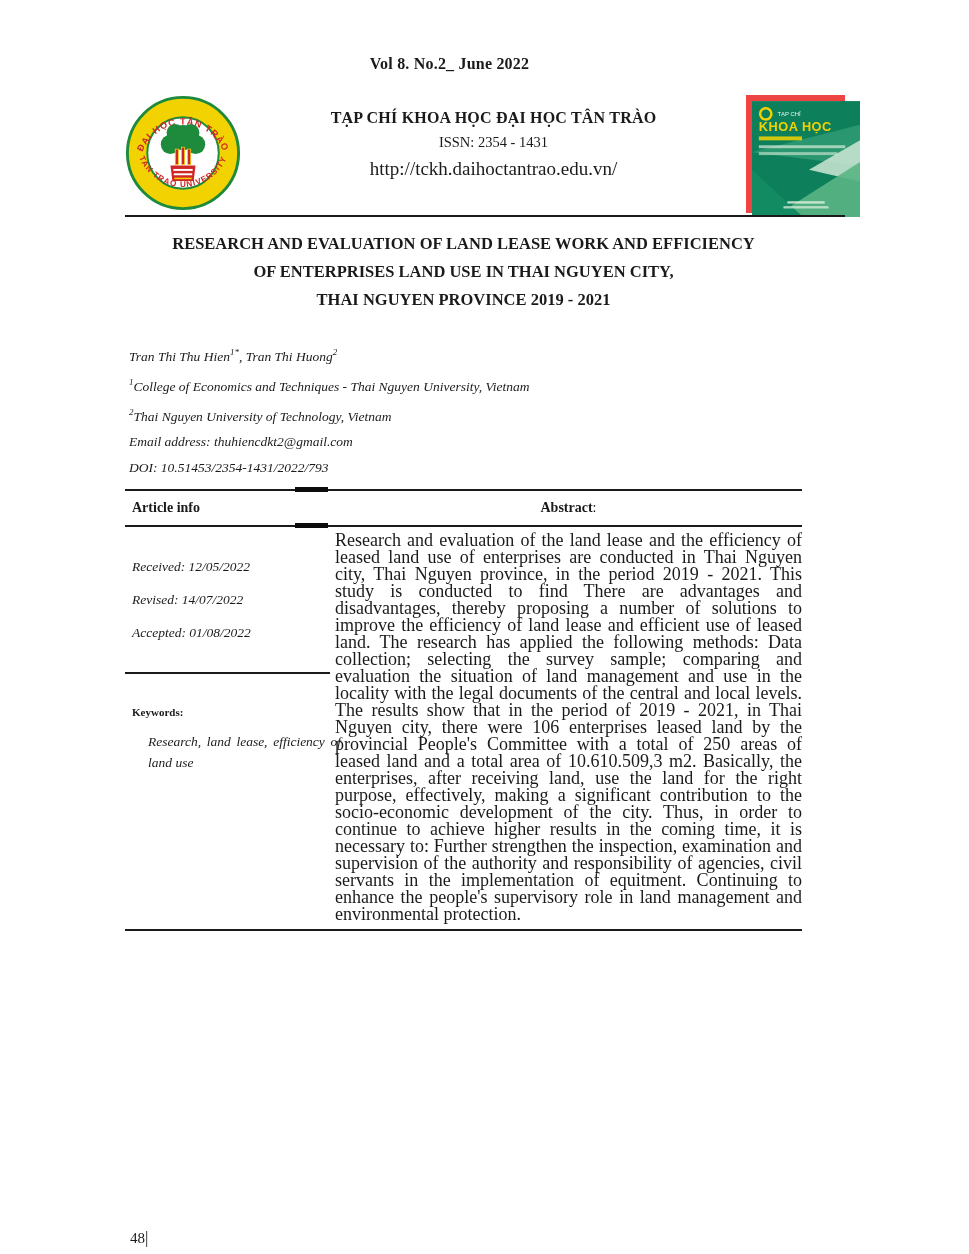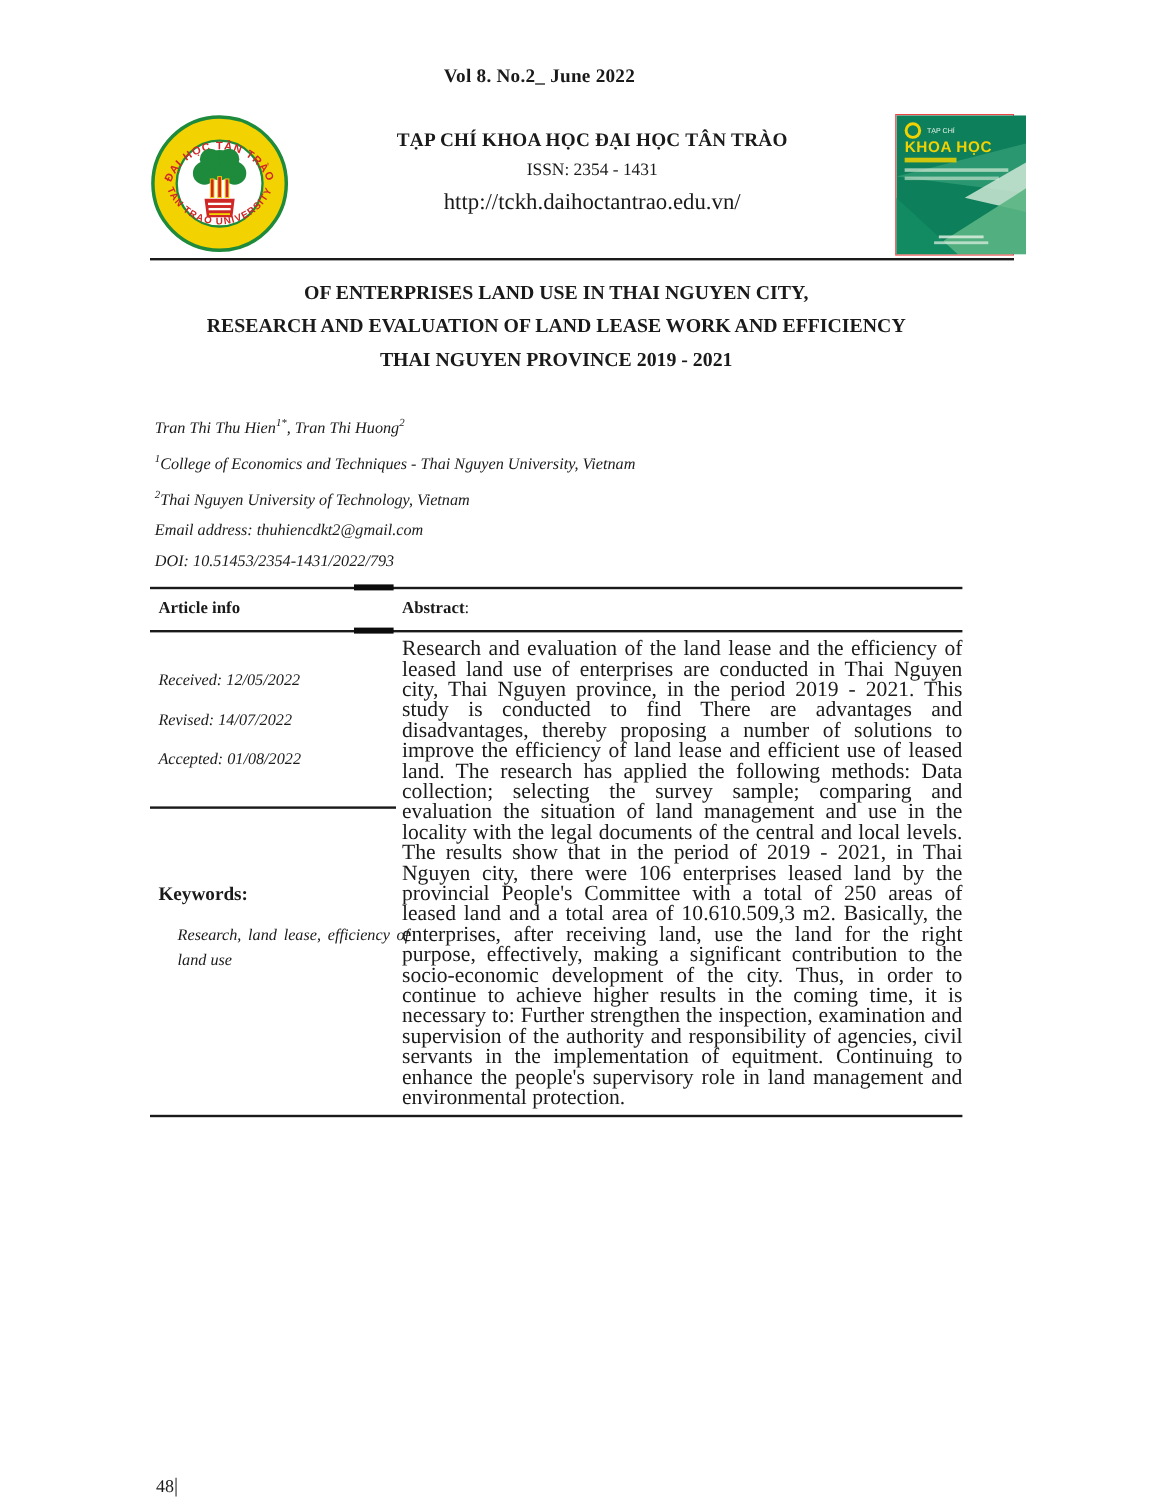--- a/index.html
+++ b/index.html
@@ -31,21 +31,21 @@
   
   .masthead{
     position:absolute;top:95px;left:125px;width:720px;height:118px;
     display:flex;align-items:flex-start;
   }
   .logo-wrap{width:116px;height:116px;flex:0 0 auto;}
   .mast-center{flex:1 1 auto;text-align:center;padding-top:14px;}
   .journal-title{font-weight:bold;font-size:16px;margin-bottom:7px;letter-spacing:.2px;}
   .journal-issn{font-size:14.5px;margin-bottom:7px;}
   .journal-url{font-size:19px;}
-  .cover-wrap{width:99px;height:118px;flex:0 0 auto;border:1px solid #ef4444;background:#fff;}
+  .cover-wrap{width:99px;height:118px;flex:0 0 auto;border:6px solid #ef4444;background:#fff;}
   .band-rule{
     position:absolute;top:215px;left:125px;width:720px;height:2px;background:#1a1a1a;
   }
   
   .article-title{
     position:absolute;top:230px;left:125px;width:677px;
     text-align:center;font-weight:bold;font-size:16.5px;line-height:28px;
   }
   
   .author-block{
@@ -54,27 +54,27 @@
   }
   .author-block p{margin-bottom:11px;line-height:14.5px;}
   .author-block sup{font-size:9px;}
   
   .info-table{position:absolute;top:487px;left:125px;width:677px;}
   .rule-dash{position:relative;height:5px;}
   .rule-dash .thin{position:absolute;left:0;right:0;top:1.5px;height:2px;background:#1a1a1a;}
   .rule-dash .thick{position:absolute;left:170px;width:33px;top:0;height:5px;background:#0c0c0c;}
   .info-head{display:flex;font-weight:bold;font-size:14px;}
   .info-head .cell-left{width:210px;padding:8px 0 7px 7px;}
-  .info-head .cell-right{flex:1;padding:8px 0 7px 0;}
+  .info-head .cell-right{flex:1;padding:8px 0 7px 0;text-align:center;}
   .info-head .colon{font-weight:normal;}
   .info-body{display:flex;align-items:flex-start;}
   .info-left{width:210px;padding:30px 12px 0 7px;font-size:13.5px;}
   .info-left .date-line{font-style:italic;margin-bottom:15px;line-height:18px;}
   .left-divider{height:1.5px;background:#1a1a1a;margin:30px 0 0 -7px;width:205px;}
-  .keywords-heading{font-weight:bold;margin-top:63px;font-size:16px;}
+  .keywords-heading{font-weight:bold;margin-top:32px;font-size:11px;}
   .keywords-text{font-style:italic;margin-top:13px;line-height:21px;text-align:justify;width:193px;margin-left:16px;}
   .info-right{flex:1;}
   .abstract-text{
     font-size:18px;line-height:17px;text-align:justify;
     margin-top:4px;
   }
   .rule-bottom{height:2px;background:#1a1a1a;margin-top:6px;}
   
   .page-number{position:absolute;left:130px;top:1228px;font-size:15px;}
   .page-number .bar{font-size:17px;}
@@ -146,22 +146,22 @@
         <rect x="7" y="52" width="80" height="3" fill="#d8ecd9" opacity="0.6"></rect>
         <rect x="36" y="102" width="38" height="2.4" fill="#e6f2e6" opacity="0.8"></rect>
         <rect x="32" y="107" width="46" height="2.4" fill="#e6f2e6" opacity="0.7"></rect>
       </svg>
     </div>
   </div>
 
   <div class="band-rule"></div>
 
   <div class="article-title">
+    <div>RESEARCH AND EVALUATION OF LAND LEASE WORK AND EFFICIENCY</div>
     <div>OF ENTERPRISES LAND USE IN THAI NGUYEN CITY,</div>
-    <div>RESEARCH AND EVALUATION OF LAND LEASE WORK AND EFFICIENCY</div>
     <div>THAI NGUYEN PROVINCE 2019 - 2021</div>
   </div>
 
   <div class="author-block">
     <p><span>Tran Thi Thu Hien</span><sup>1*</sup><span>, </span><span>Tran Thi Huong</span><sup>2</sup></p>
     <p><sup>1</sup><span>College of Economics and Techniques - Thai Nguyen University, Vietnam</span></p>
     <p><sup>2</sup><span>Thai Nguyen University of Technology, Vietnam</span></p>
     <p>Email address: thuhiencdkt2@gmail.com</p>
     <p>DOI: 10.51453/2354-1431/2022/793</p>
   </div>

